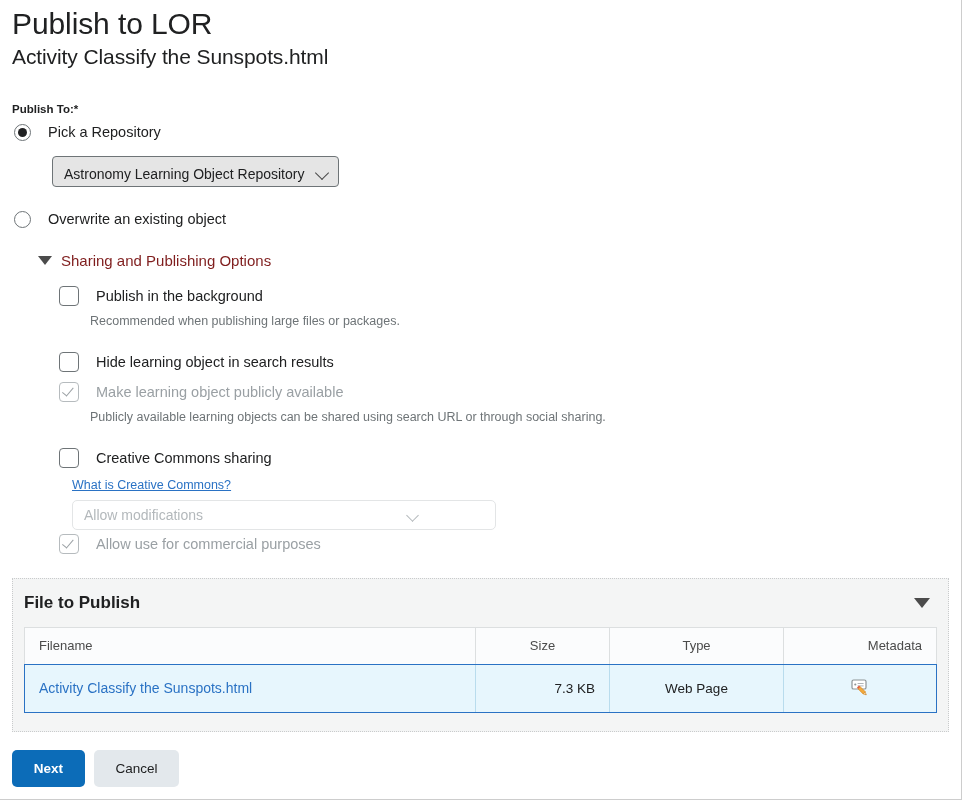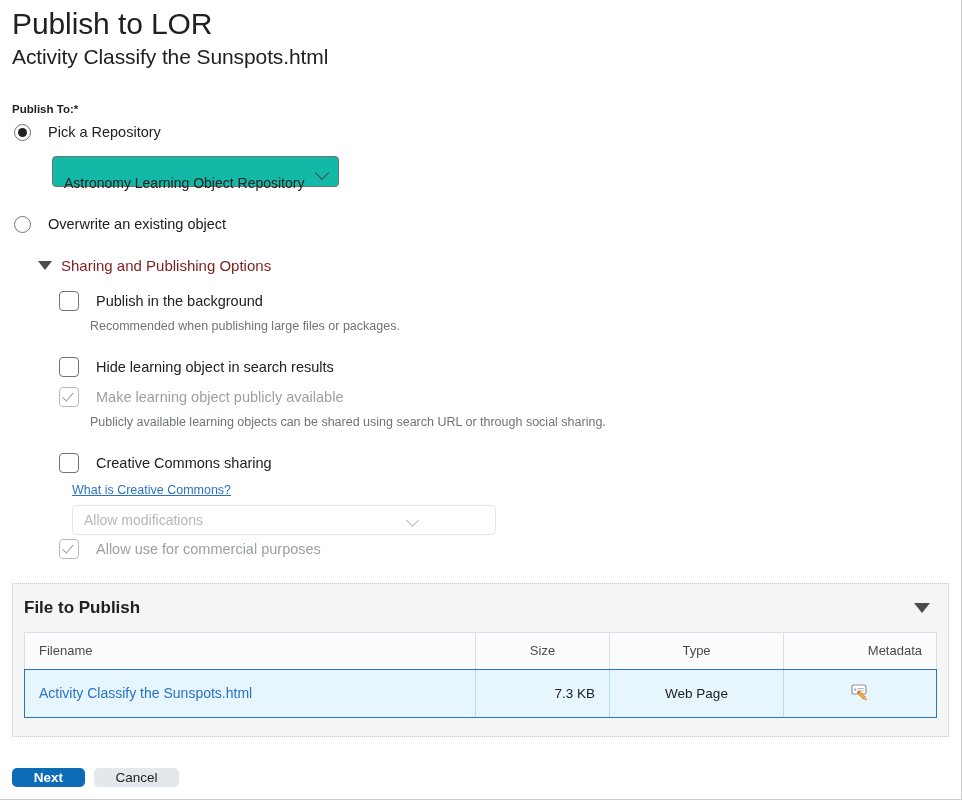--- a/index.html
+++ b/index.html
@@ -90,24 +90,24 @@
     position: relative;
     display: inline-block;
     margin: 9px 0 0 40px;
   }
   .select-box {
     box-sizing: border-box;
     height: 31px;
     min-width: 280px;
     border: 1px solid #6e7477;
     border-radius: 4px;
-    background: #14b8a6;
+    background: #e5e5e5;
     font-size: 14px;
     color: #202122;
-    padding: 12px 34px 0 11px;
+    padding: 3px 34px 0 11px;
     line-height: 29px;
     white-space: nowrap;
   }
   .select-caret {
     position: absolute;
     right: 12px;
     top: 12px;
     width: 9px;
     height: 9px;
     border-right: 1.6px solid #4b4b4b;
@@ -297,21 +297,21 @@
 
   
   .footer {
     position: absolute;
     left: 12px;
     bottom: 12px;
     display: flex;
     gap: 9px;
   }
   .btn {
-    height: 19px;
+    height: 37px;
     border-radius: 5px;
     font-size: 13.5px;
     padding: 0 20px;
     border: none;
     cursor: pointer;
     font-family: "Liberation Sans", sans-serif;
   }
   .btn-primary {
     background: #0c6cb8;
     color: #ffffff;

